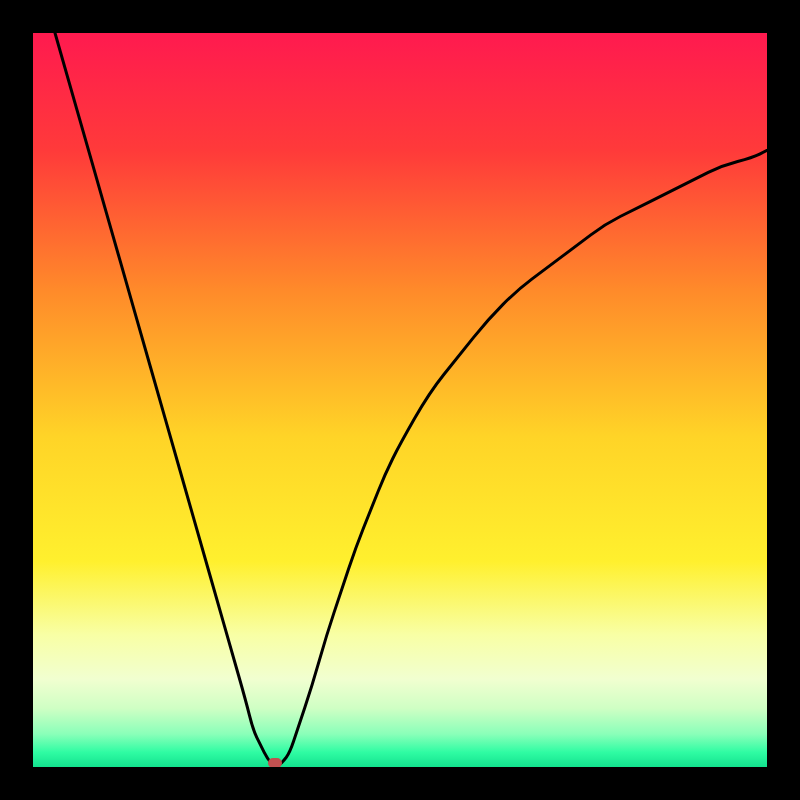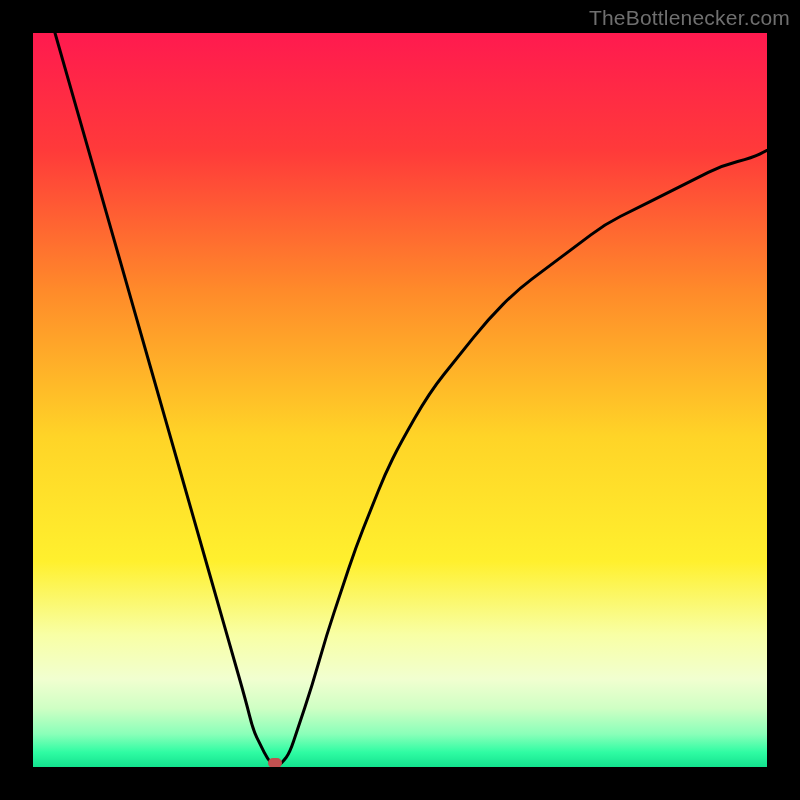--- a/index.html
+++ b/index.html
@@ -57,21 +57,20 @@
     font-size: 21px;
     font-weight: 500;
     letter-spacing: 0.2px;
   }
 </style>
 </head>
 <body>
 
 <div class="frame">
 
-  <div class="watermark">TheBottlenecker.com</div>
 
   <div class="plot-area">
     <svg class="gradient-bg" viewBox="0 0 734 734" preserveAspectRatio="none">
       <defs>
         <linearGradient id="bg-grad" x1="0" y1="0" x2="0" y2="1">
             <stop offset="0%" stop-color="#ff1a4f"></stop>
             <stop offset="16%" stop-color="#ff3a3a"></stop>
             <stop offset="35%" stop-color="#ff8a2a"></stop>
             <stop offset="55%" stop-color="#ffd427"></stop>
             <stop offset="72%" stop-color="#fff02e"></stop>

